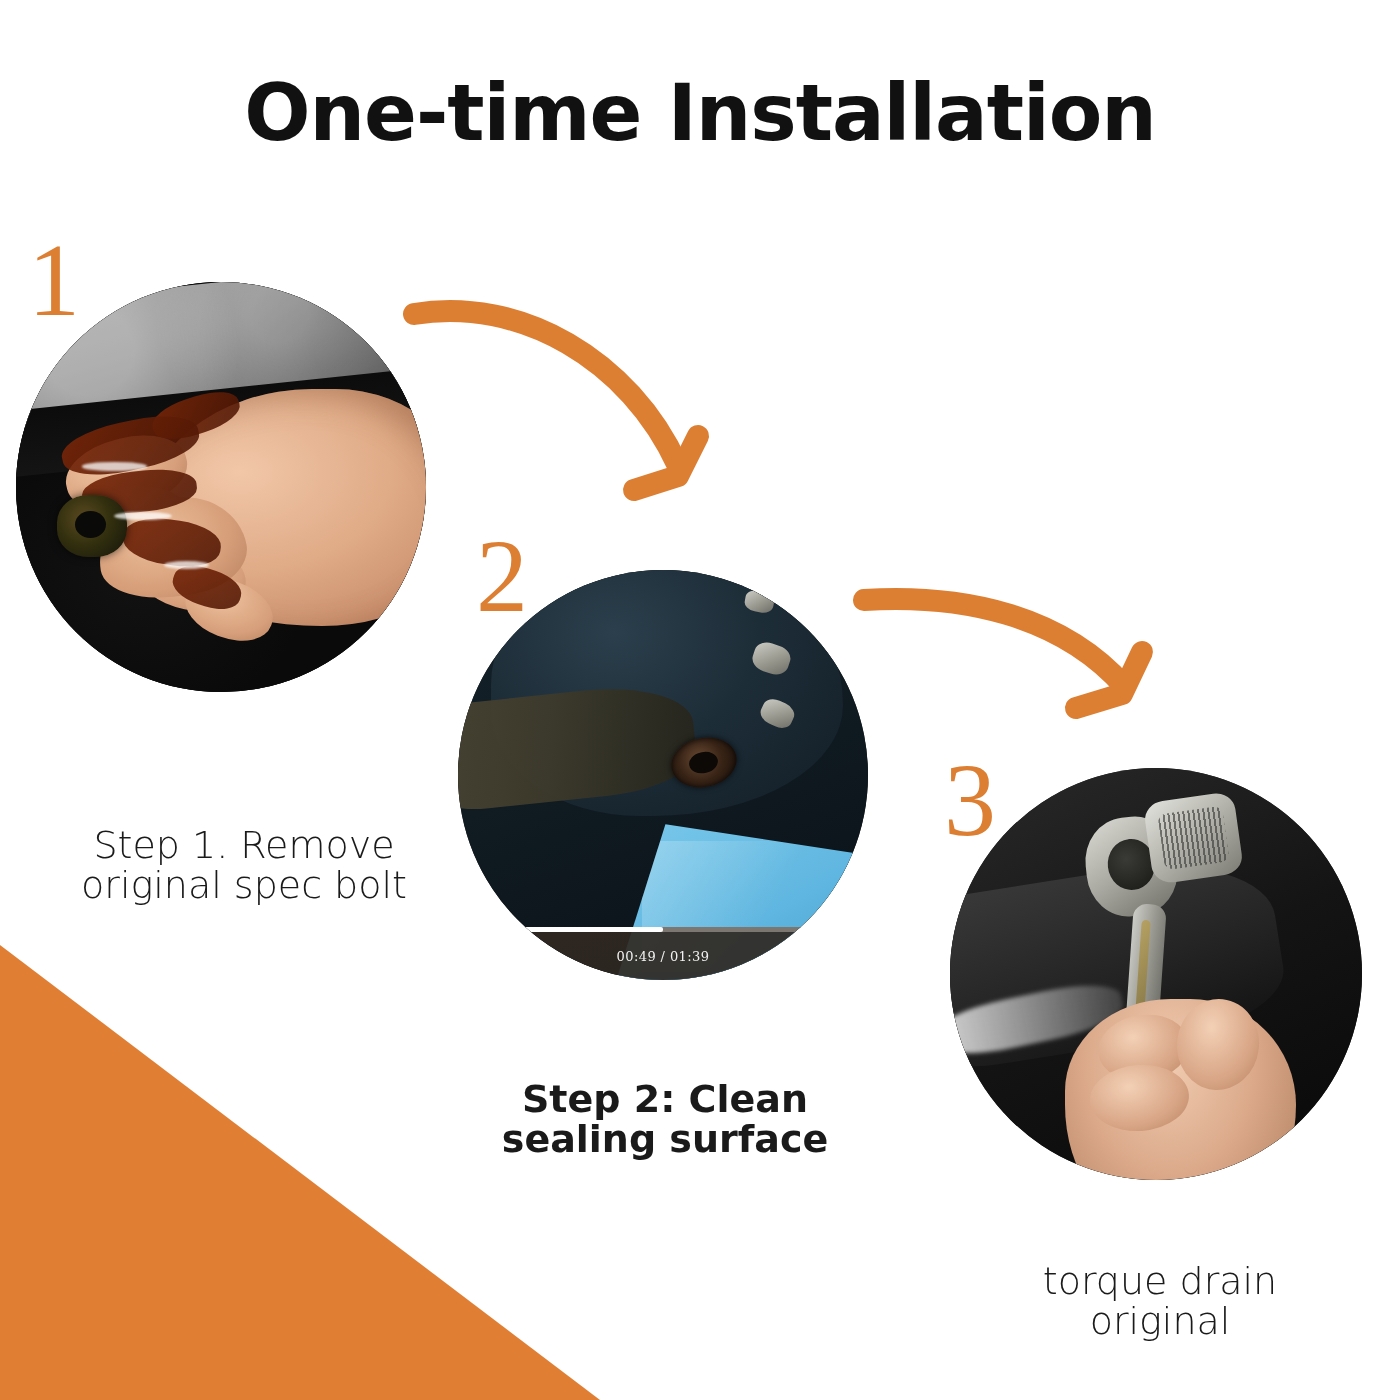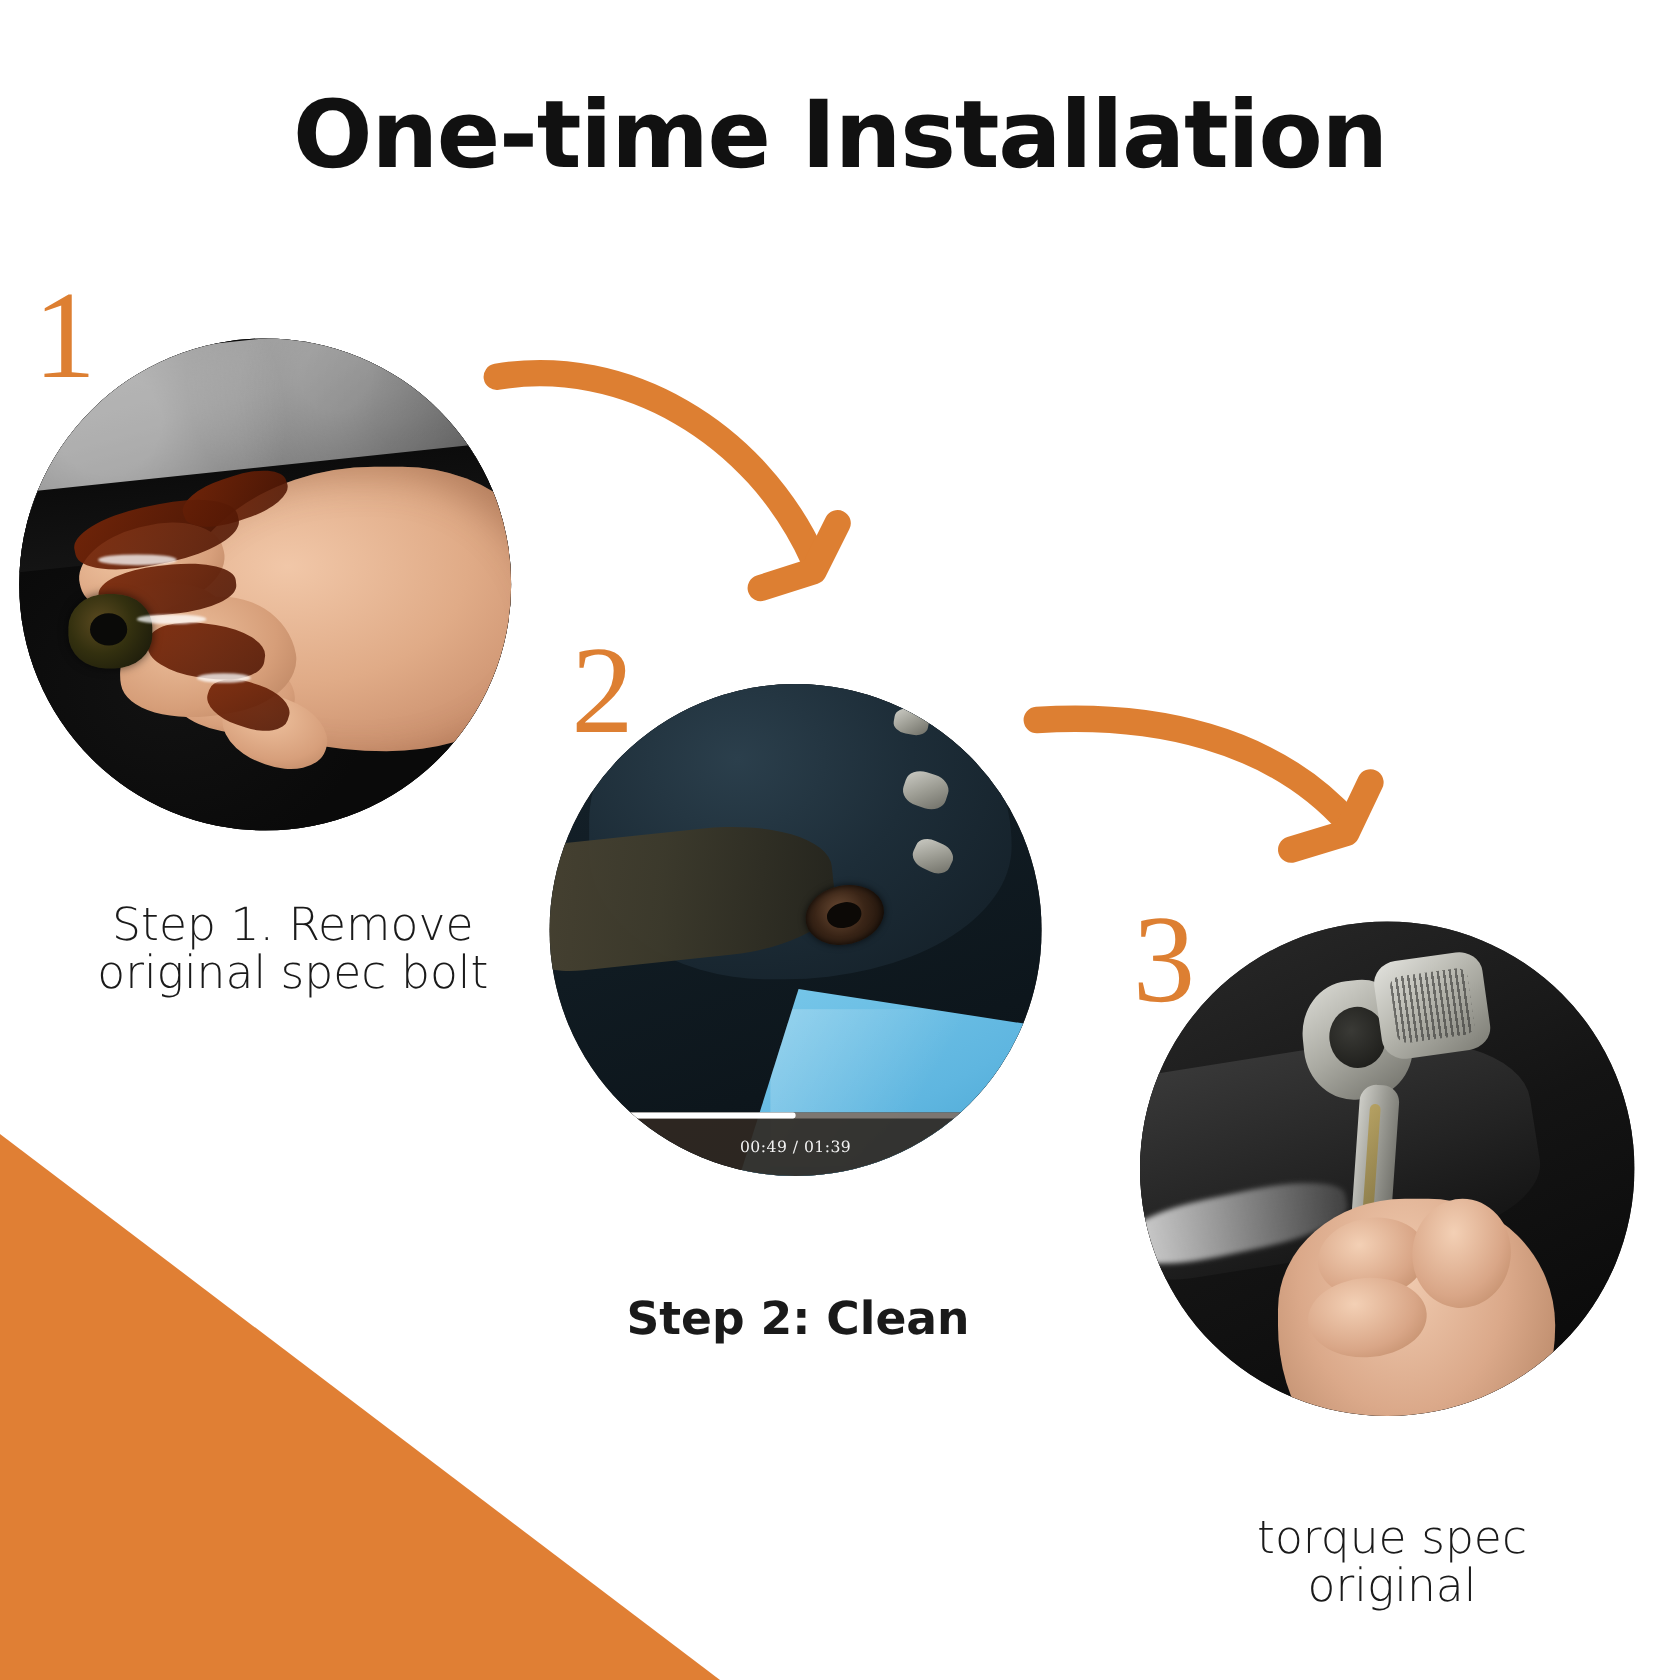--- a/index.html
+++ b/index.html
@@ -63,21 +63,21 @@
     font-weight:300;
     font-size:38px;
     line-height:1.04;
     color:#1a1a1a;
     z-index:6;
   }
 
   
   #step1 .circle { left:16px; top:282px; width:410px; height:410px; }
   #step1 .step-num { left:28px; top:228px; }
-  #step1 .caption { left:0px; top:751px; width:440px;padding-left:48px; }
+  #step1 .caption { left:0px; top:826px; width:440px;padding-left:48px; }
 
   
   #step2 .circle { left:458px; top:570px; width:410px; height:410px; }
   #step2 .step-num { left:476px; top:524px; }
   #step2 .caption { left:430px; top:1080px; width:470px;font-weight:bold; }
 
   
   #step3 .circle { left:950px; top:768px; width:412px; height:412px; }
   #step3 .step-num { left:944px; top:748px; }
   #step3 .caption { left:930px; top:1262px; width:460px; }
@@ -336,20 +336,21 @@
           <div class="p2-track">
             <div class="p2-track-fill"></div>
           </div>
           <div class="p2-time">00:49 / 01:39</div>
         </div>
       </div>
     </div>
 
     <div class="caption">
       <div>Step 2: Clean</div>
+      <div>sealing surface</div>
     </div>
   </div>
 
   <svg class="arrow-svg" id="arrow2" viewBox="0 0 320 130">
     <path d="M4 10 C 100 4, 200 24, 264 96" fill="none" stroke="#DD7F32" stroke-width="22" stroke-linecap="round"></path>
     <path d="M216 118 L 262 104 L 282 62" fill="none" stroke="#DD7F32" stroke-width="22" stroke-linecap="round" stroke-linejoin="round"></path>
   </svg>
 
   <div class="step" id="step3">
 
@@ -363,18 +364,18 @@
         <div class="p3-sock"></div>
         <div class="p3-handle"></div>
         <div class="p3-hand"></div>
         <div class="p3-knuckle p3-k1"></div>
         <div class="p3-knuckle p3-k2"></div>
         <div class="p3-knuckle p3-k3"></div>
       </div>
     </div>
 
     <div class="caption">
-      <div>torque spec</div>
+      <div>torque drain</div>
       <div>original</div>
     </div>
   </div>
 
 </div>
 
 </body></html>

